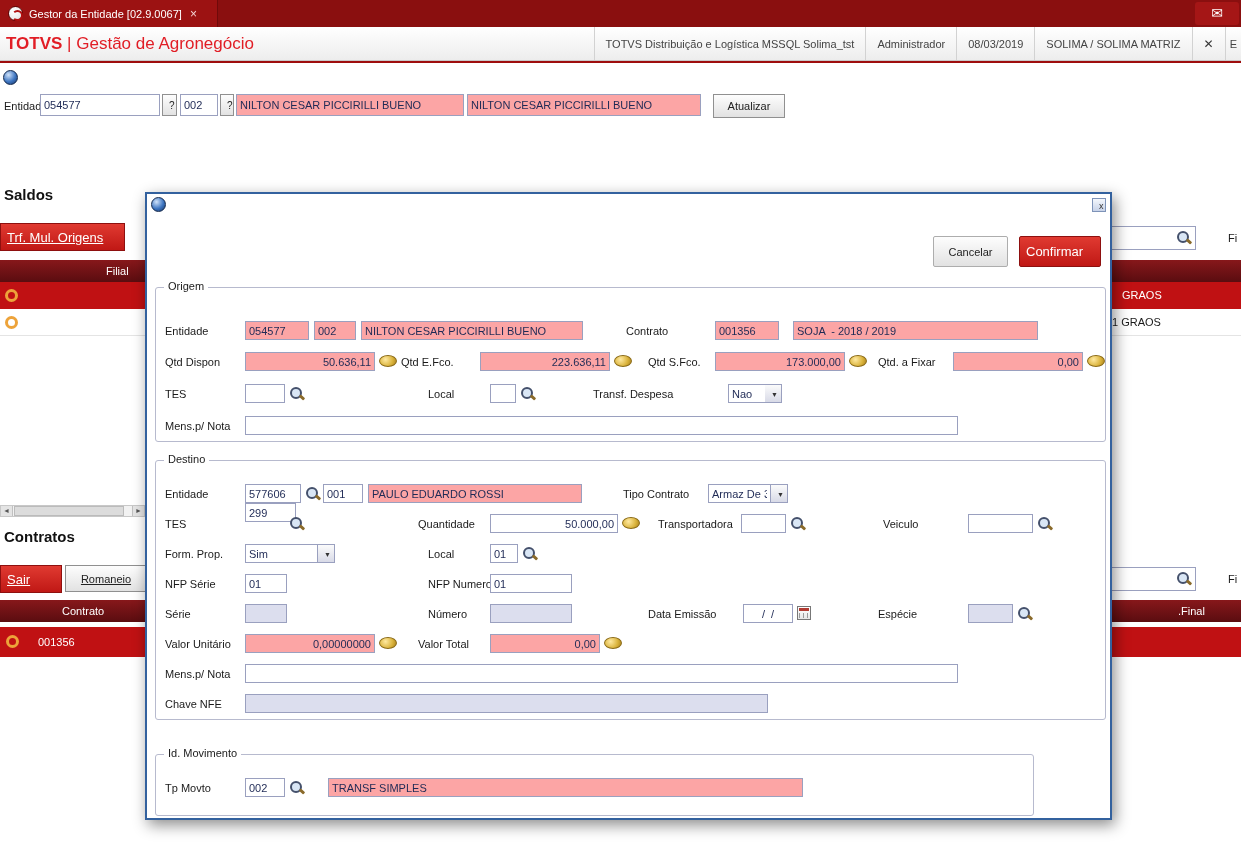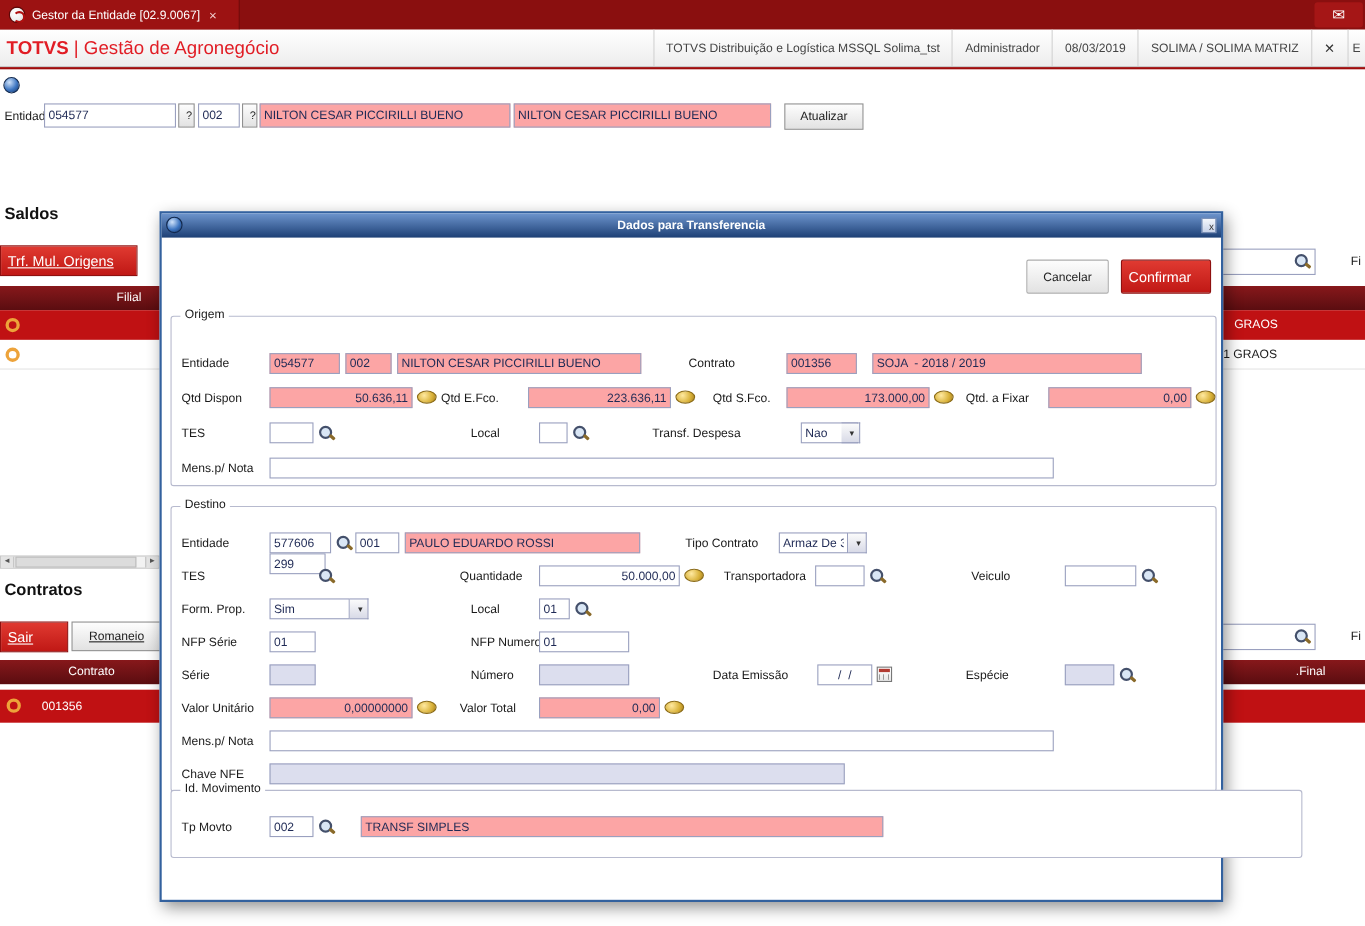--- a/index.html
+++ b/index.html
@@ -146,21 +146,20 @@
   <div class="thead" style="top:600px">
     <span style="left:62px">Contrato</span>
     <span style="left:1178px">.Final</span>
   </div>
   <div class="trow" style="top:627px;height:30px;background:#c01113">
     <span class="donut" style="left:6px;top:8px"></span>
     <span style="left:38px;top:9px;color:#fff">001356</span>
   </div>
 
   <div class="modal">
-    <div class="mtitle">Dados para Transferencia</div>
     <span class="blue-ball mball"></span>
     <button class="mclose">x</button>
 
     <button class="btn-plain" style="left:786px;top:42px;width:75px;height:31px;border-radius:2px;border-color:#adadad">Cancelar</button>
     <button class="btn-red" style="left:872px;top:42px;width:82px;height:31px;border-radius:2px">Confirmar</button>
 
     <div class="fs" style="left:8px;top:93px;width:951px;height:155px">
       <span class="legend">Origem</span>
 
       <span class="lbl" style="left:9px;top:37px">Entidade</span>
@@ -253,21 +252,21 @@
       <input class="inp ro num" style="left: 334px; top: 173px; width: 110px;" value="0,00">
       <span class="coin" style="left:448px;top:175px"></span>
 
       <span class="lbl" style="left:9px;top:207px">Mens.p/ Nota</span>
       <input class="inp" style="left: 89px; top: 203px; width: 713px;" value="">
 
       <span class="lbl" style="left:9px;top:237px">Chave NFE</span>
       <input class="inp dis" style="left: 89px; top: 233px; width: 523px;" value="">
     </div>
 
-    <div class="fs" style="left:8px;top:524px;width:1029px;height:62px">
+    <div class="fs" style="left:8px;top:560px;width:879px;height:62px">
       <span class="legend">Id. Movimento</span>
       <span class="lbl" style="left:9px;top:27px">Tp Movto</span>
       <input class="inp" style="left: 89px; top: 23px; width: 40px;" value="002">
       <span class="mag" style="left:133px;top:25px"></span>
       <input class="inp ro" style="left: 172px; top: 23px; width: 475px;" value="TRANSF SIMPLES">
     </div>
   </div>
 
 </div>
 

